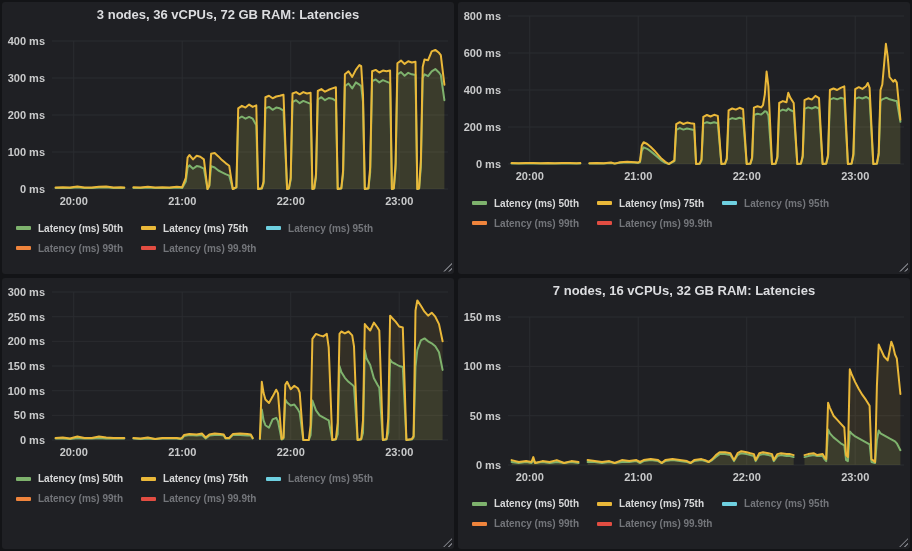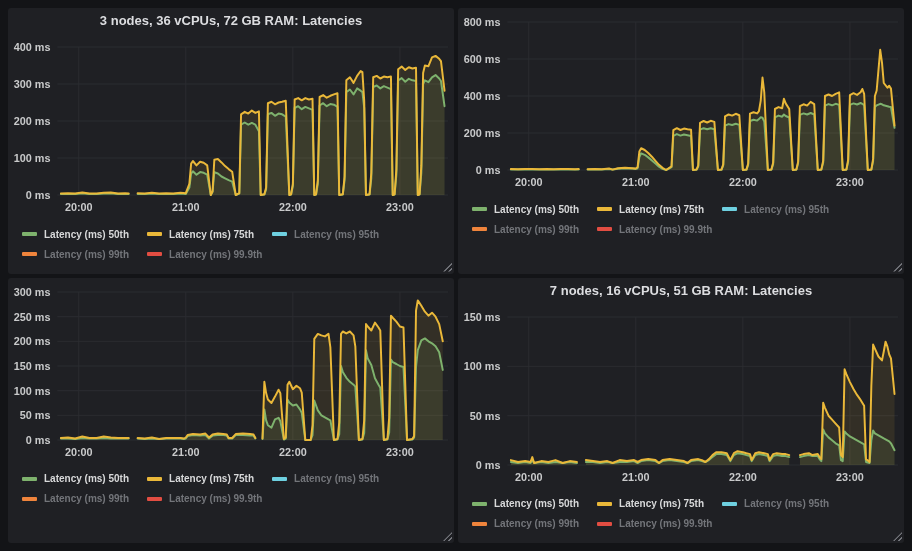--- a/index.html
+++ b/index.html
@@ -1,18 +1,18 @@
 <!DOCTYPE html>
 <html><head>
 <meta charset="utf-8">
 <style>
   html,body{margin:0;padding:0;background:#0e0f11;}
   body{width:912px;height:551px;overflow:hidden;font-family:"Liberation Sans",sans-serif;}
   .dashboard{display:grid;grid-template-columns:1fr 1fr;grid-template-rows:1fr 1fr;
-    gap:4px;padding:8px;width:912px;height:551px;box-sizing:border-box;background:#131417;}
+    gap:4px;padding:2px;width:912px;height:551px;box-sizing:border-box;background:#131417;}
   .panel{background:#1f2024;position:relative;display:flex;flex-direction:column;
     border-radius:3px;overflow:hidden;}
   .panel-title{height:25px;line-height:25px;text-align:center;font-size:13px;font-weight:700;
     color:#dcdde0;cursor:pointer;flex:0 0 auto;}
   .chart-svg{display:block;width:100%;height:188px;flex:0 0 auto;}
   .axis-label{fill:#c9cacb;font-family:"Liberation Sans",sans-serif;font-size:11px;font-weight:700;}
   .legend{padding:3px 0 0 14px;flex:0 0 auto;}
   .legend-row{height:20px;display:flex;align-items:center;}
   .legend-item{display:inline-flex;align-items:center;margin-right:18px;cursor:pointer;
     font-size:10px;font-weight:600;color:#d8d9da;white-space:nowrap;}
@@ -162,21 +162,21 @@
           <span class="legend-item dim">
             <span class="swatch" style="background: rgb(226, 77, 66);"></span>
             <span>Latency (ms) 99.9th</span>
           </span>
         </div>
       </div>
     <div class="resize-handle"></div>
   </div>
 
   <div class="panel">
-    <div class="panel-title">7 nodes, 16 vCPUs, 51 GB RAM: Latencies</div>
+    <div class="panel-title">7 nodes, 16 vCPUs, 32 GB RAM: Latencies</div>
     <svg class="chart-svg" viewBox="0 0 452 188" preserveAspectRatio="none">
         <path d="M71.7 14V162M180.2 14V162M288.7 14V162M397.2 14V162M50 162.0H446M50 112.7H446M50 63.3H446M50 14.0H446" fill="none" stroke="#2b2c30" stroke-width="1"></path>
         <path d="M53.6 162L53.6 159.0L60.8 160.0L68.1 159.0L73.5 160.0L75.3 157.1L77.1 160.0L84.4 159.0L91.6 160.0L98.8 159.0L106.1 160.0L113.3 159.0L120.5 160.0L120.5 162ZM129.6 162L129.6 159.0L136.8 159.0L144.0 160.0L151.3 159.0L156.7 160.0L163.9 159.0L171.2 159.0L178.4 158.1L182.0 160.0L185.6 158.1L192.8 157.1L200.1 158.1L203.7 160.0L207.3 158.1L214.5 157.1L221.8 158.1L229.0 159.0L232.6 160.0L236.2 158.1L243.5 157.1L247.1 158.1L250.7 159.0L254.3 157.1L257.9 154.1L261.6 151.1L267.0 151.1L272.4 152.1L276.0 158.1L279.6 152.1L283.3 150.2L288.7 151.1L292.3 152.1L295.9 153.1L297.7 158.1L301.3 152.1L305.0 151.1L310.4 152.1L314.0 153.1L315.8 158.1L319.4 153.1L323.0 152.1L328.5 153.1L332.1 153.1L335.7 154.1L335.7 162ZM346.5 162L346.5 154.1L350.2 153.1L355.6 152.1L359.2 153.1L364.6 153.1L366.4 156.1L368.2 158.1L370.1 126.5L371.9 130.4L375.5 134.4L379.1 137.3L382.7 140.3L386.3 142.3L388.1 157.1L389.9 158.1L391.8 128.5L393.6 130.4L397.2 133.4L400.8 135.4L404.4 137.3L408.0 139.3L411.6 141.3L413.5 159.0L417.1 160.0L418.9 137.3L420.7 127.5L422.5 130.4L426.1 132.4L429.7 134.4L431.5 135.4L433.3 136.3L437.0 138.3L438.8 140.3L442.4 147.2L442.4 162Z" fill="#7EB26D" fill-opacity="0.1" stroke="none"></path>
         <path d="M53.6 162L53.6 157.1L60.8 159.0L68.1 158.1L73.5 159.0L75.3 154.1L77.1 160.0L84.4 158.1L91.6 159.0L98.8 157.1L106.1 160.0L113.3 158.1L120.5 159.0L120.5 162ZM129.6 162L129.6 157.1L136.8 158.1L144.0 159.0L151.3 158.1L156.7 160.0L163.9 157.1L171.2 158.1L178.4 157.1L182.0 159.0L185.6 157.1L192.8 156.1L200.1 157.1L203.7 160.0L207.3 157.1L214.5 156.1L221.8 157.1L229.0 158.1L232.6 160.0L236.2 157.1L243.5 156.1L247.1 157.1L250.7 159.0L254.3 156.1L257.9 152.1L261.6 149.2L267.0 149.2L272.4 150.2L276.0 157.1L279.6 150.2L283.3 148.2L288.7 149.2L292.3 150.2L295.9 151.1L297.7 157.1L301.3 150.2L305.0 149.2L310.4 150.2L314.0 151.1L315.8 157.1L319.4 151.1L323.0 150.2L328.5 151.1L332.1 151.1L335.7 152.1L335.7 162ZM346.5 162L346.5 152.1L350.2 151.1L355.6 150.2L359.2 152.1L364.6 151.1L366.4 154.1L368.2 156.1L370.1 99.8L371.9 104.8L375.5 112.7L379.1 116.6L382.7 120.6L386.3 124.5L388.1 152.1L389.9 154.1L391.8 66.3L393.6 71.2L397.2 79.1L400.8 86.0L404.4 91.9L408.0 96.9L411.6 102.8L413.5 156.1L417.1 159.0L418.9 83.1L420.7 41.6L422.5 45.6L426.1 53.5L429.7 57.4L431.5 48.5L433.3 38.7L435.2 43.6L437.0 51.5L438.8 55.4L442.4 91.0L442.4 162Z" fill="#EAB839" fill-opacity="0.1" stroke="none"></path>
         <path d="M53.6 159.0L60.8 160.0L68.1 159.0L73.5 160.0L75.3 157.1L77.1 160.0L84.4 159.0L91.6 160.0L98.8 159.0L106.1 160.0L113.3 159.0L120.5 160.0M129.6 159.0L136.8 159.0L144.0 160.0L151.3 159.0L156.7 160.0L163.9 159.0L171.2 159.0L178.4 158.1L182.0 160.0L185.6 158.1L192.8 157.1L200.1 158.1L203.7 160.0L207.3 158.1L214.5 157.1L221.8 158.1L229.0 159.0L232.6 160.0L236.2 158.1L243.5 157.1L247.1 158.1L250.7 159.0L254.3 157.1L257.9 154.1L261.6 151.1L267.0 151.1L272.4 152.1L276.0 158.1L279.6 152.1L283.3 150.2L288.7 151.1L292.3 152.1L295.9 153.1L297.7 158.1L301.3 152.1L305.0 151.1L310.4 152.1L314.0 153.1L315.8 158.1L319.4 153.1L323.0 152.1L328.5 153.1L332.1 153.1L335.7 154.1M346.5 154.1L350.2 153.1L355.6 152.1L359.2 153.1L364.6 153.1L366.4 156.1L368.2 158.1L370.1 126.5L371.9 130.4L375.5 134.4L379.1 137.3L382.7 140.3L386.3 142.3L388.1 157.1L389.9 158.1L391.8 128.5L393.6 130.4L397.2 133.4L400.8 135.4L404.4 137.3L408.0 139.3L411.6 141.3L413.5 159.0L417.1 160.0L418.9 137.3L420.7 127.5L422.5 130.4L426.1 132.4L429.7 134.4L431.5 135.4L433.3 136.3L437.0 138.3L438.8 140.3L442.4 147.2" fill="none" stroke="#7EB26D" stroke-width="2" stroke-linejoin="round" stroke-linecap="round"></path>
         <path d="M53.6 157.1L60.8 159.0L68.1 158.1L73.5 159.0L75.3 154.1L77.1 160.0L84.4 158.1L91.6 159.0L98.8 157.1L106.1 160.0L113.3 158.1L120.5 159.0M129.6 157.1L136.8 158.1L144.0 159.0L151.3 158.1L156.7 160.0L163.9 157.1L171.2 158.1L178.4 157.1L182.0 159.0L185.6 157.1L192.8 156.1L200.1 157.1L203.7 160.0L207.3 157.1L214.5 156.1L221.8 157.1L229.0 158.1L232.6 160.0L236.2 157.1L243.5 156.1L247.1 157.1L250.7 159.0L254.3 156.1L257.9 152.1L261.6 149.2L267.0 149.2L272.4 150.2L276.0 157.1L279.6 150.2L283.3 148.2L288.7 149.2L292.3 150.2L295.9 151.1L297.7 157.1L301.3 150.2L305.0 149.2L310.4 150.2L314.0 151.1L315.8 157.1L319.4 151.1L323.0 150.2L328.5 151.1L332.1 151.1L335.7 152.1M346.5 152.1L350.2 151.1L355.6 150.2L359.2 152.1L364.6 151.1L366.4 154.1L368.2 156.1L370.1 99.8L371.9 104.8L375.5 112.7L379.1 116.6L382.7 120.6L386.3 124.5L388.1 152.1L389.9 154.1L391.8 66.3L393.6 71.2L397.2 79.1L400.8 86.0L404.4 91.9L408.0 96.9L411.6 102.8L413.5 156.1L417.1 159.0L418.9 83.1L420.7 41.6L422.5 45.6L426.1 53.5L429.7 57.4L431.5 48.5L433.3 38.7L435.2 43.6L437.0 51.5L438.8 55.4L442.4 91.0" fill="none" stroke="#EAB839" stroke-width="2" stroke-linejoin="round" stroke-linecap="round"></path>
         <text class="axis-label" x="43" y="166.0" text-anchor="end">0 ms</text>
         <text class="axis-label" x="43" y="116.7" text-anchor="end">50 ms</text>
         <text class="axis-label" x="43" y="67.3" text-anchor="end">100 ms</text>
         <text class="axis-label" x="43" y="18.0" text-anchor="end">150 ms</text>

